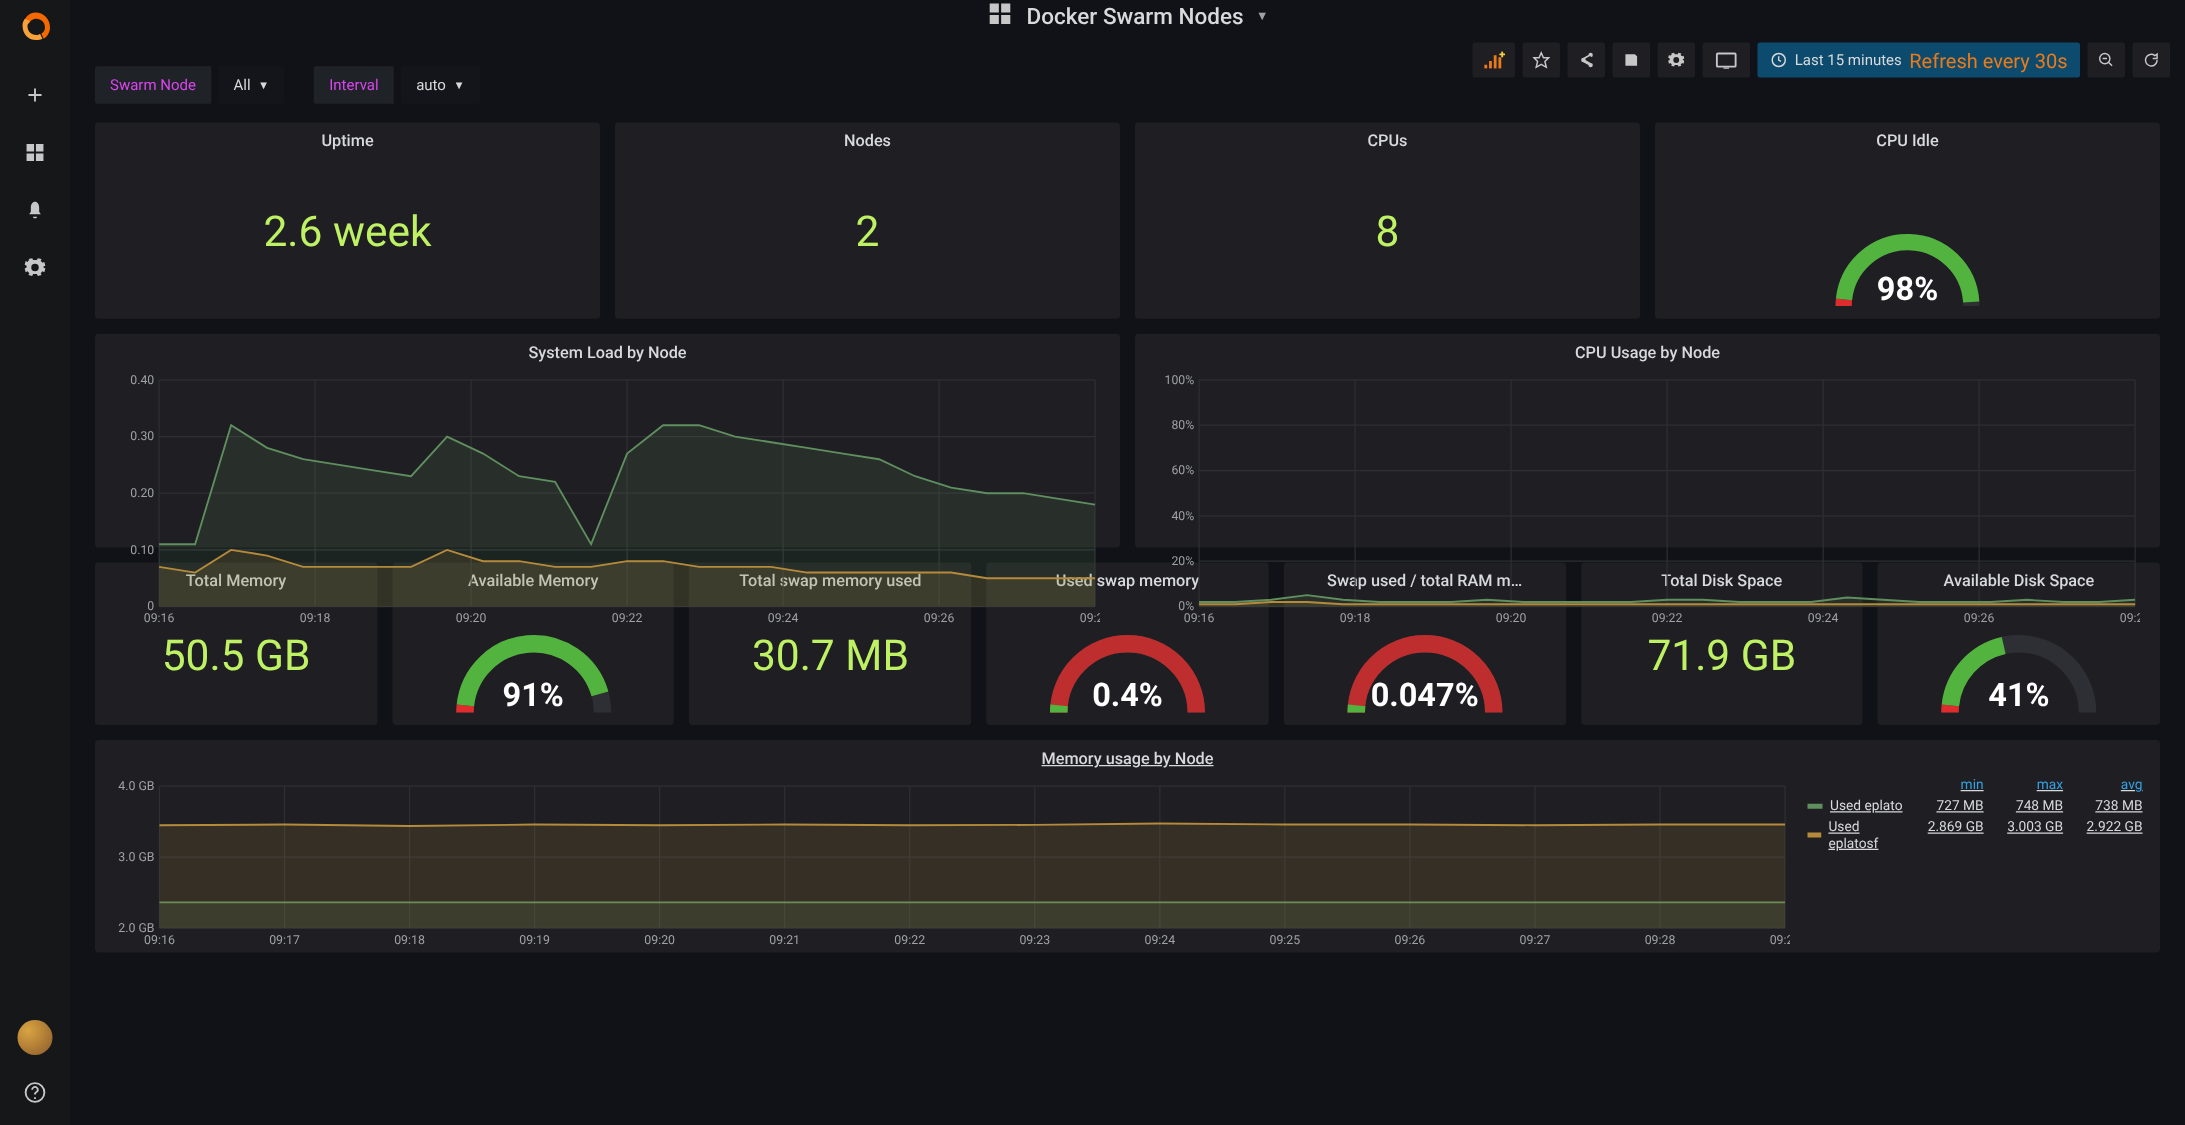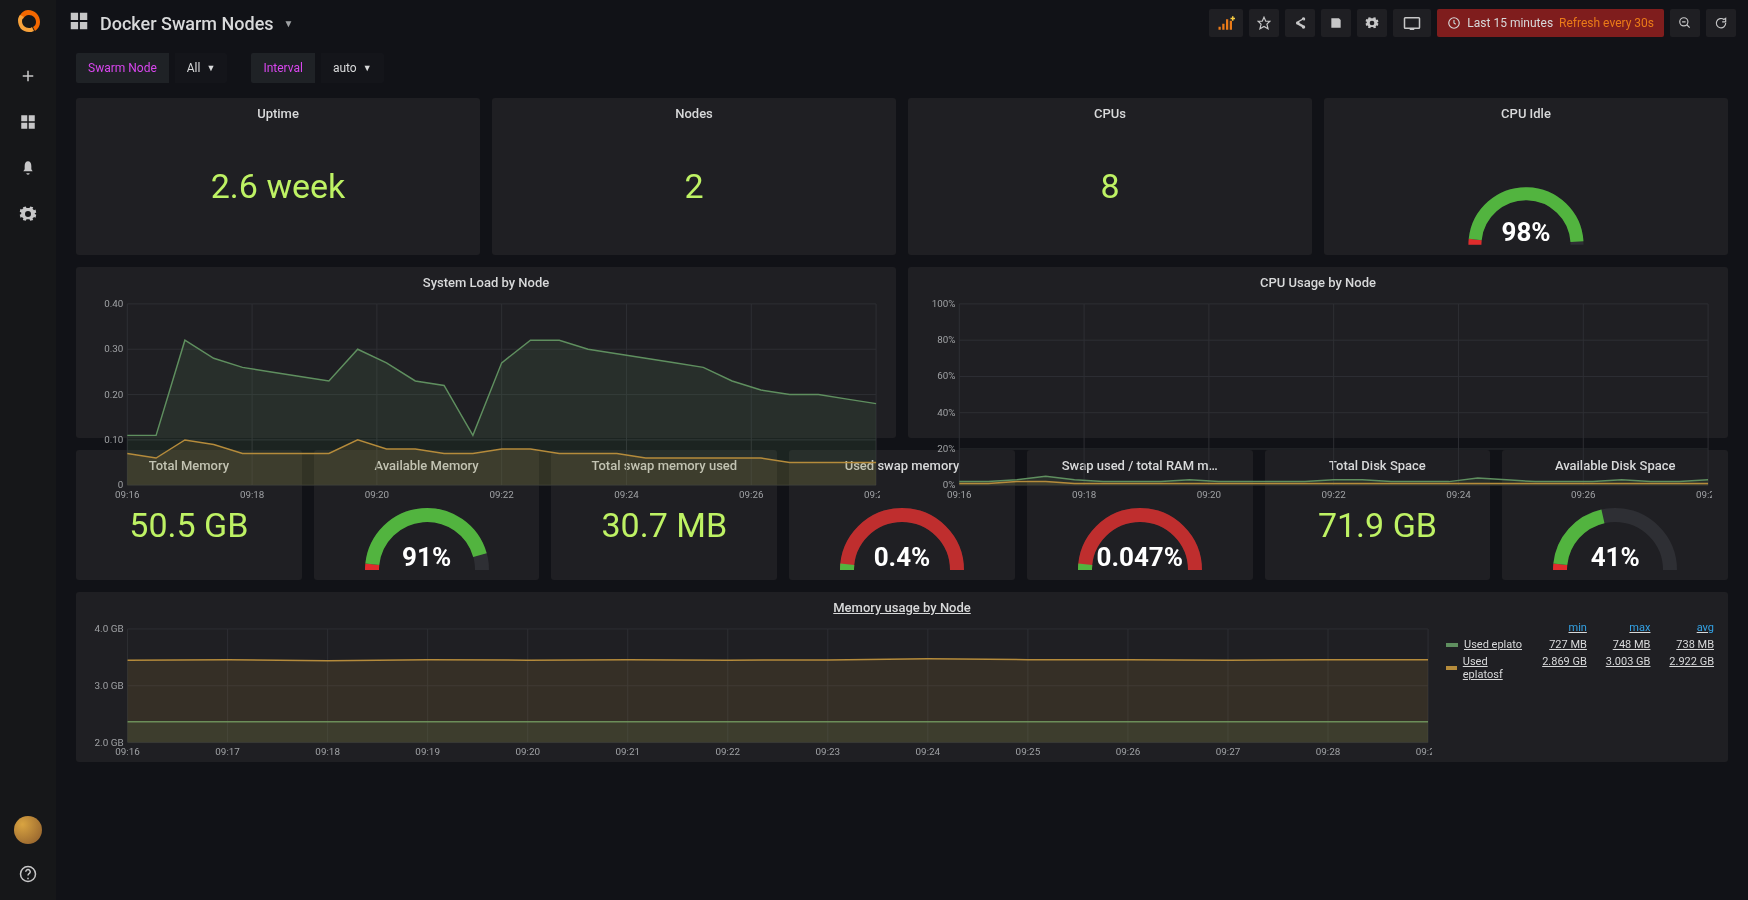--- a/index.html
+++ b/index.html
@@ -38,39 +38,40 @@
   background: radial-gradient(circle at 30% 30%, #d9a441, #8b5a2b);
   margin-bottom: 10px;
 }
 .main { flex: 1; display: flex; flex-direction: column; }
 .topbar {
   height: 46px;
   display: flex;
   align-items: center;
   padding: 0 12px;
   gap: 8px;
+  flex-direction: column;
 }
 .title-block { display: flex; align-items: center; gap: 10px; }
 .title-name { font-size: 18px; font-weight: 500; color: #d8d9da; }
 .toolbar-right { margin-left: auto; display: flex; align-items: center; gap: 6px; }
 .tbtn {
   background: #1f1f23;
   border: none;
   color: #c7c7c8;
   height: 28px;
   min-width: 28px;
   padding: 0 8px;
   border-radius: 2px;
   display: flex; align-items: center; justify-content: center;
   font-size: 13px;
 }
 .tbtn.wide { padding: 0 10px; }
-.range-btn { display:flex; align-items:center; gap:6px; background:#7f1d1d; height:28px; padding:0 10px; border-radius:2px; }
+.range-btn { display:flex; align-items:center; gap:6px; background:#0c4a6e; height:28px; padding:0 10px; border-radius:2px; }
 .range-text { font-size:12px; color:#d8d9da; }
-.refresh-text { font-size:12px; color:#eb7b18; }
+.refresh-text { font-size:16px; color:#eb7b18; }
 .varbar {
   height: 44px;
   display: flex;
   align-items: center;
   padding: 0 20px;
   gap: 6px;
 }
 .var-label {
   background: #1f2226;
   color: #d946ef;

